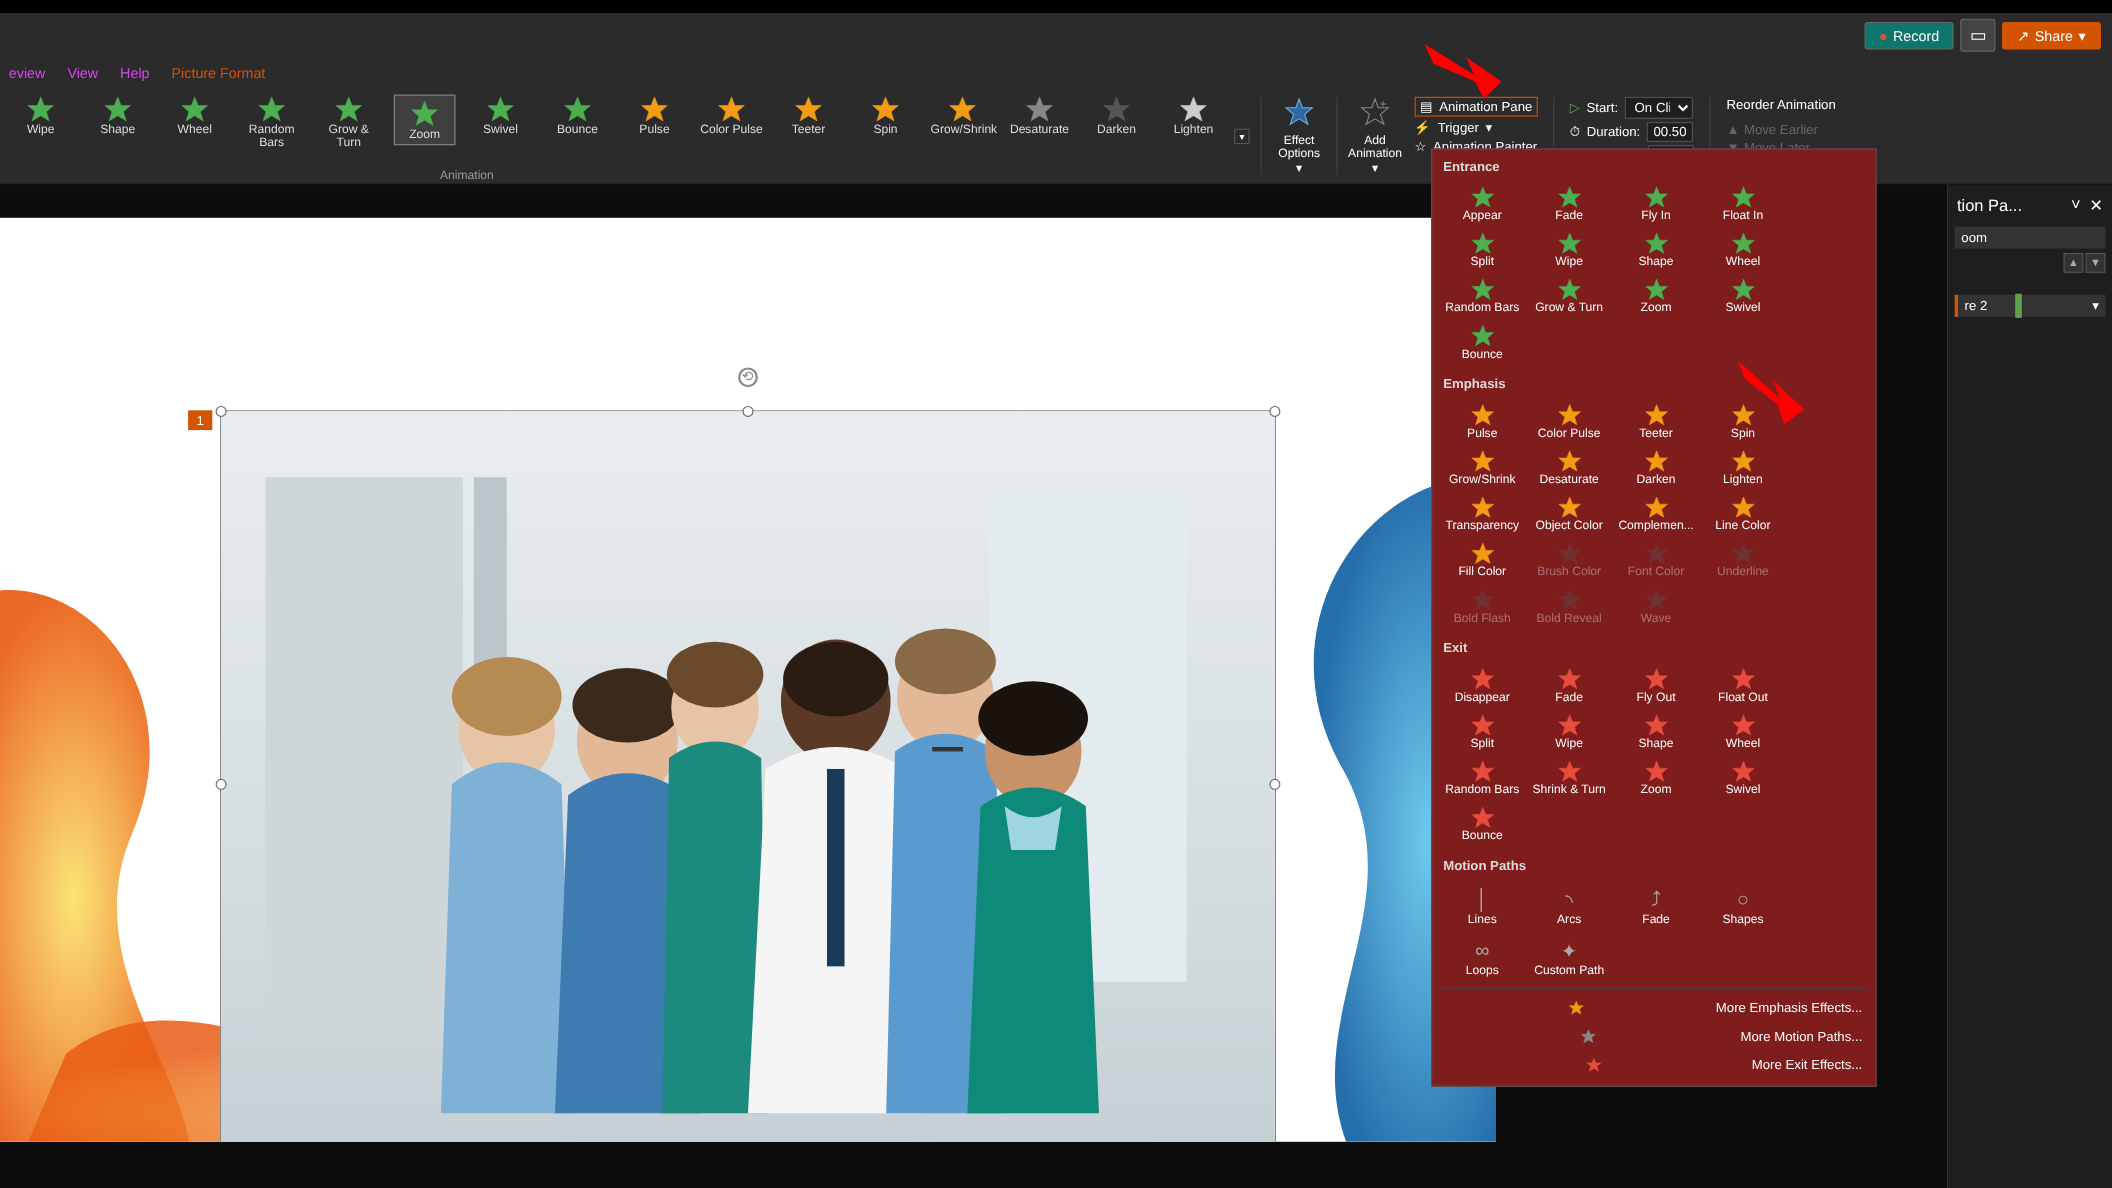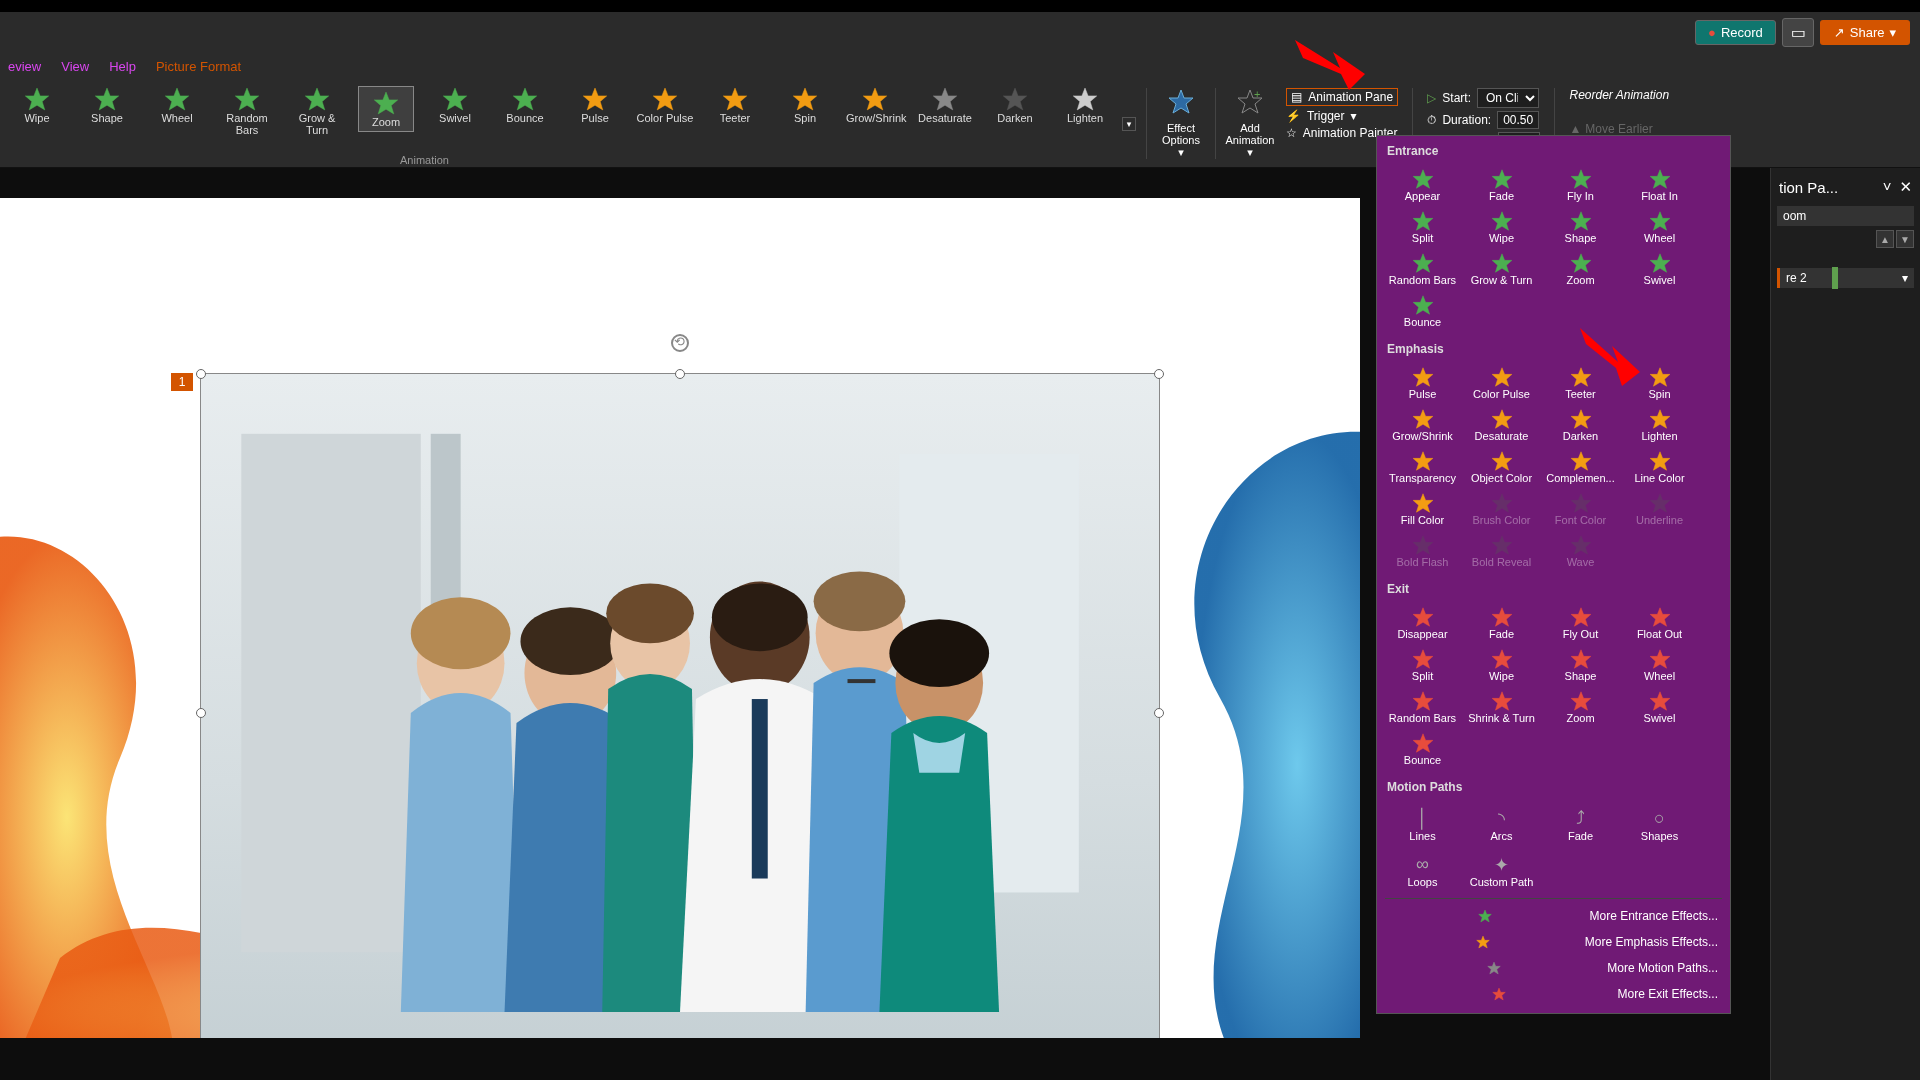--- a/index.html
+++ b/index.html
@@ -21,37 +21,37 @@
 .anim-label { font-size: 11px; color: #ddd; }
 .vsep { width: 1px; background: #444; margin: 4px 6px; }
 .ribbon-btn { width: 56px; text-align: center; font-size: 11px; padding-top: 4px; }
 .ribbon-btn .icn { width: 32px; height: 32px; margin: 0 auto 2px; }
 .adv-group { display: flex; flex-direction: column; gap: 3px; padding: 4px 8px; font-size: 12px; }
 .adv-row { display: flex; align-items: center; gap: 6px; }
 .adv-row select, .adv-row input { background: #1e1e1e; border: 1px solid #555; color: #fff; font-size: 12px; padding: 1px 4px; }
 .adv-row input { width: 42px; text-align: center; }
 .adv-row select { width: 62px; }
 .reorder-group { padding: 4px 8px; font-size: 12px; }
-.reorder-group .lbl { margin-bottom: 19px; font-style: italic; }
+.reorder-group .lbl { margin-bottom: 8px; }
 .reorder-group .disabled { color: #666; font-size: 12px; display: flex; align-items: center; gap: 4px; padding: 1px 0; }
 .section-label { position: absolute; bottom: 1px; left: 400px; font-size: 11px; color: #999; }
 .canvas-area { position: absolute; top: 168px; left: 0; right: 0; bottom: 0; background: #0d0d0d; }
 .slide { position: absolute; left: 0; top: 30px; width: 1360px; height: 840px; background: #fff; overflow: hidden; }
 .abstract-bg { position: absolute; inset: 0; }
 .photo-frame { position: absolute; left: 200px; top: 175px; width: 960px; height: 680px; border: 1px solid #888; }
 .photo-bg { width:100%; height:100%; background: linear-gradient(180deg,#e8edef 0%, #d5dde0 60%, #c5d0d4 100%); display:flex; align-items:flex-end; justify-content:center; gap:-28px; overflow:hidden; position:relative; }
 .handle { width: 10px; height: 10px; background: #fff; border: 1px solid #666; border-radius: 50%; position: absolute; }
 .rot-handle { position: absolute; left: 50%; top: -40px; transform: translateX(-50%); width: 18px; height: 18px; border: 2px solid #888; border-radius: 50%; }
 .rot-handle::after { content:"⟲"; color:#888; font-size:13px; position:absolute; left:1px; top:-2px; }
 .anim-tag { position:absolute; left:-30px; top:-1px; background:#d35400; color:#fff; width:22px; height:18px; font-size:12px; text-align:center; line-height:18px; }
 .anim-pane { position: absolute; right: 0; top: 168px; width: 150px; bottom: 0; background: #1e1e1e; border-left: 1px solid #333; padding: 6px; }
 .anim-pane-hdr { font-size: 15px; display: flex; justify-content: space-between; align-items: center; padding: 4px 2px; }
 .anim-pane-item { background: #333; border-left: 3px solid #d35400; padding: 3px 6px; margin-top: 20px; font-size: 12px; display:flex; justify-content:space-between; align-items:center; position:relative;gap:36px; }
 .anim-pane-item::before { content:""; width:6px; height:22px; background:#5fa04e; position:absolute; left:52px; }
-.dropdown-menu { position: absolute; left: 1376px; top: 135px; width: 355px; background: #701a75; border: 1px solid #555; z-index: 100; padding-bottom: 6px; }
+.dropdown-menu { position: absolute; left: 1301px; top: 135px; width: 405px; background: #7f1d1d; border: 1px solid #555; z-index: 100; padding-bottom: 6px; }
 .dd-section-hdr { font-size: 12px; font-weight: 600; padding: 8px 10px 4px; color: #ddd; }
 .dd-grid { display: flex; flex-wrap: wrap; padding: 2px 6px; }
 .dd-item { width: 79px; text-align: center; padding: 4px 0; font-size: 11px; cursor: pointer; }
 .dd-item.disabled { opacity: 0.35; }
 .dd-sep { height: 1px; background: #444; margin: 4px 8px; }
 .dd-link { font-size: 12px; padding: 6px 12px; display: flex; align-items: center; gap: 8px; cursor: pointer; }
 .arrow-annot { position: absolute; z-index: 200; }
 svg.star-svg { display:block; margin:0 auto; }
 .motion-icon { width:26px; height:20px; margin:4px auto 2px; }
 .pane-ctrls { display:flex; gap:2px; margin-top:4px; }
@@ -619,26 +619,20 @@
       </div>
       <div class="dd-item">
         <div class="motion-icon" style="font-size:18px;color:#aaa;">✦</div>
         <div>Custom Path</div>
       </div>
     </div>
   <div class="dd-sep"></div>
   <div id="dd-links">
       <div class="dd-link">
         <svg class="star-svg" width="14" height="14">
-          <polygon points="7,1.12 8.68,5.32 13.299999999999999,5.32 9.799999999999999,8.4 11.200000000000001,12.88 7,10.36 2.8000000000000003,12.88 4.2,8.4 0.7000000000000001,5.32 5.32,5.32" fill="#4CAF50" stroke="#4CAF50" stroke-width="0.5"></polygon>
-        </svg>
-        <span>More Entrance Effects...</span>
-      </div>
-      <div class="dd-link">
-        <svg class="star-svg" width="14" height="14">
           <polygon points="7,1.12 8.68,5.32 13.299999999999999,5.32 9.799999999999999,8.4 11.200000000000001,12.88 7,10.36 2.8000000000000003,12.88 4.2,8.4 0.7000000000000001,5.32 5.32,5.32" fill="#f39c12" stroke="#f39c12" stroke-width="0.5"></polygon>
         </svg>
         <span>More Emphasis Effects...</span>
       </div>
       <div class="dd-link">
         <svg class="star-svg" width="14" height="14">
           <polygon points="7,1.12 8.68,5.32 13.299999999999999,5.32 9.799999999999999,8.4 11.200000000000001,12.88 7,10.36 2.8000000000000003,12.88 4.2,8.4 0.7000000000000001,5.32 5.32,5.32" fill="#888" stroke="#888" stroke-width="0.5"></polygon>
         </svg>
         <span>More Motion Paths...</span>
       </div>

